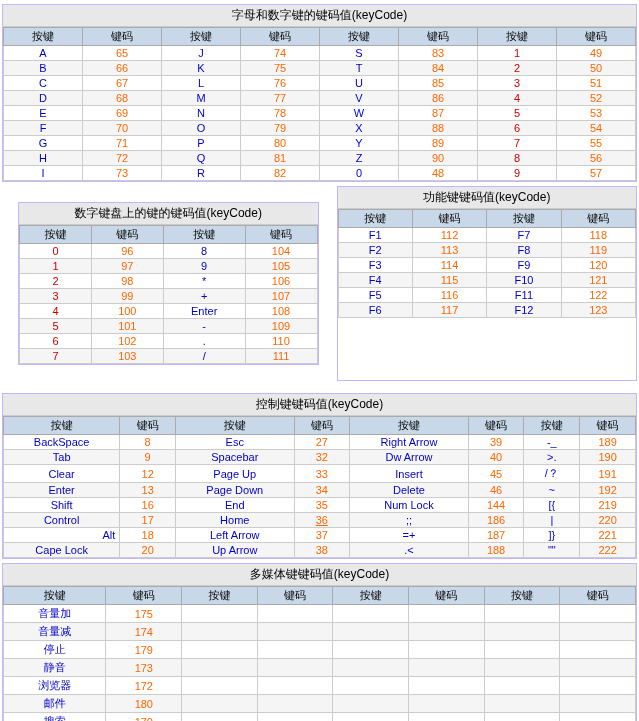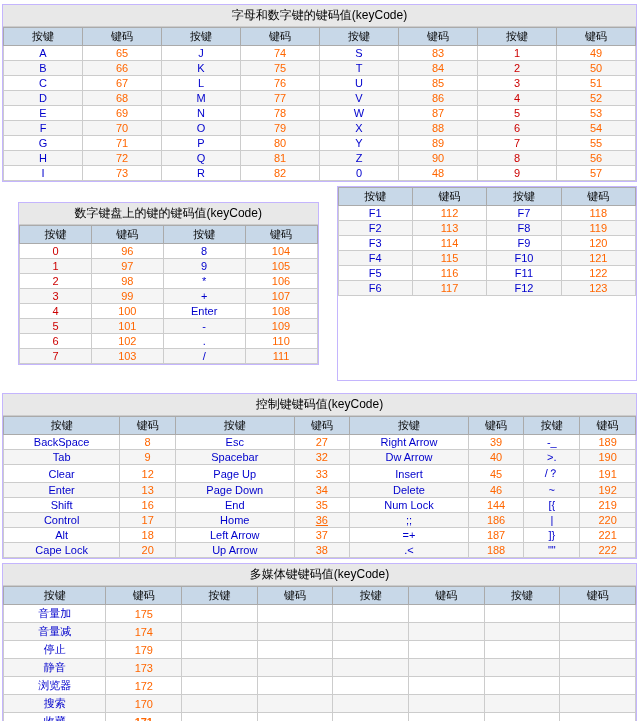--- a/index.html
+++ b/index.html
@@ -215,20 +215,21 @@
           <tr>
             <td style="color: rgb(204, 0, 0);">7</td>
             <td style="color: rgb(255, 102, 0);">103</td>
             <td style="color: rgb(0, 0, 204);">/</td>
             <td style="color: rgb(255, 102, 0);">111</td>
           </tr>
         </tbody>
     </table>
   </div>
   <div class="section" style="flex:1; margin:0;">
+    <div class="section-title">功能键键码值(keyCode)</div>
     <table>
       <thead>
         <tr>
           <th>按键</th>
           <th>键码</th>
           <th>按键</th>
           <th>键码</th>
         </tr>
       </thead>
       <tbody id="func-body">
@@ -345,21 +346,21 @@
           <td style="color: rgb(0, 0, 204);">Control</td>
           <td style="color: rgb(255, 102, 0);">17</td>
           <td style="color: rgb(0, 0, 204);">Home</td>
           <td style="color: rgb(255, 102, 0); text-decoration: underline;">36</td>
           <td style="color: rgb(0, 0, 204);">;;</td>
           <td style="color: rgb(255, 102, 0);">186</td>
           <td style="color: rgb(0, 0, 204);">|</td>
           <td style="color: rgb(255, 102, 0);">220</td>
         </tr>
         <tr>
-          <td style="color: rgb(0, 0, 204);">Alt</td>
+          <td style="color: rgb(0, 0, 204); text-align: right;">Alt</td>
           <td style="color: rgb(255, 102, 0);">18</td>
           <td style="color: rgb(0, 0, 204);">Left Arrow</td>
           <td style="color: rgb(255, 102, 0);">37</td>
           <td style="color: rgb(0, 0, 204);">=+</td>
           <td style="color: rgb(255, 102, 0);">187</td>
           <td style="color: rgb(0, 0, 204);">]}</td>
           <td style="color: rgb(255, 102, 0);">221</td>
         </tr>
         <tr>
           <td style="color: rgb(0, 0, 204);">Cape Lock</td>
@@ -435,20 +436,30 @@
           <td style="color: rgb(0, 0, 204);">浏览器</td>
           <td style="color: rgb(255, 102, 0);">172</td>
           <td></td>
           <td></td>
           <td></td>
           <td></td>
           <td></td>
           <td></td>
         </tr>
         <tr>
+          <td style="color: rgb(0, 0, 204);">邮件</td>
+          <td style="color: rgb(255, 102, 0);">180</td>
+          <td></td>
+          <td></td>
+          <td></td>
+          <td></td>
+          <td></td>
+          <td></td>
+        </tr>
+        <tr>
           <td style="color: rgb(0, 0, 204);">搜索</td>
           <td style="color: rgb(255, 102, 0);">170</td>
           <td></td>
           <td></td>
           <td></td>
           <td></td>
           <td></td>
           <td></td>
         </tr>
         <tr>

